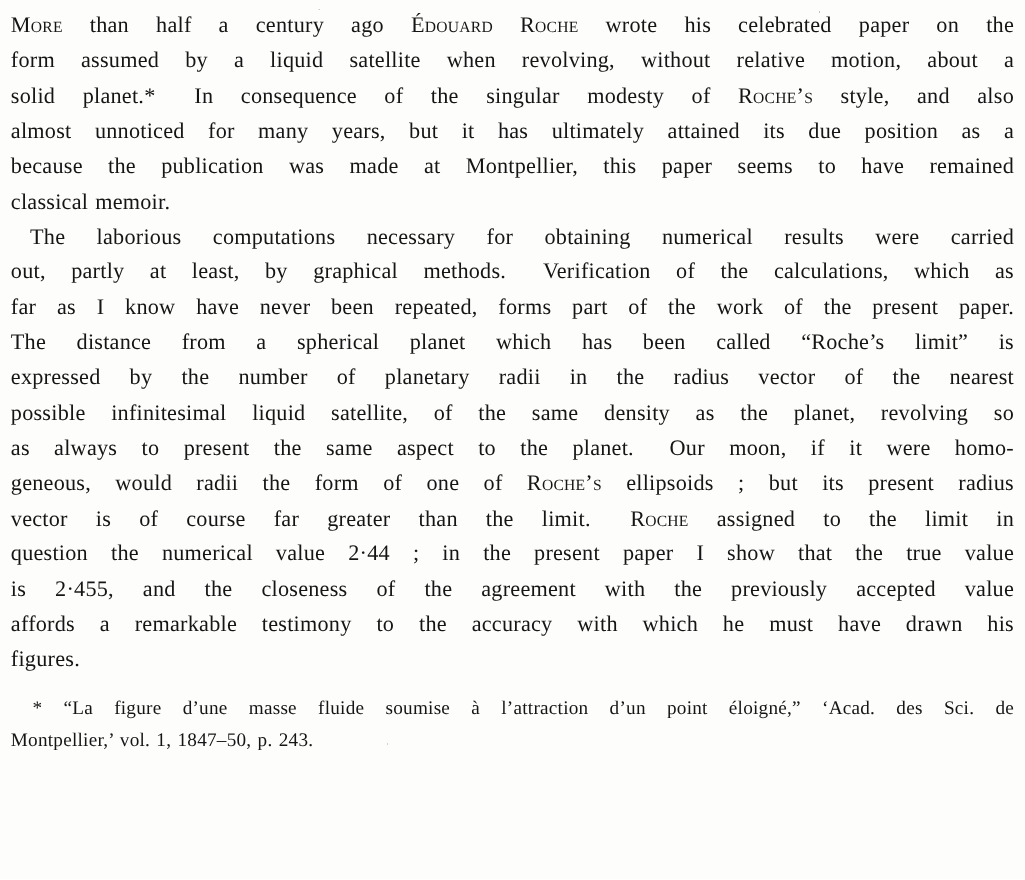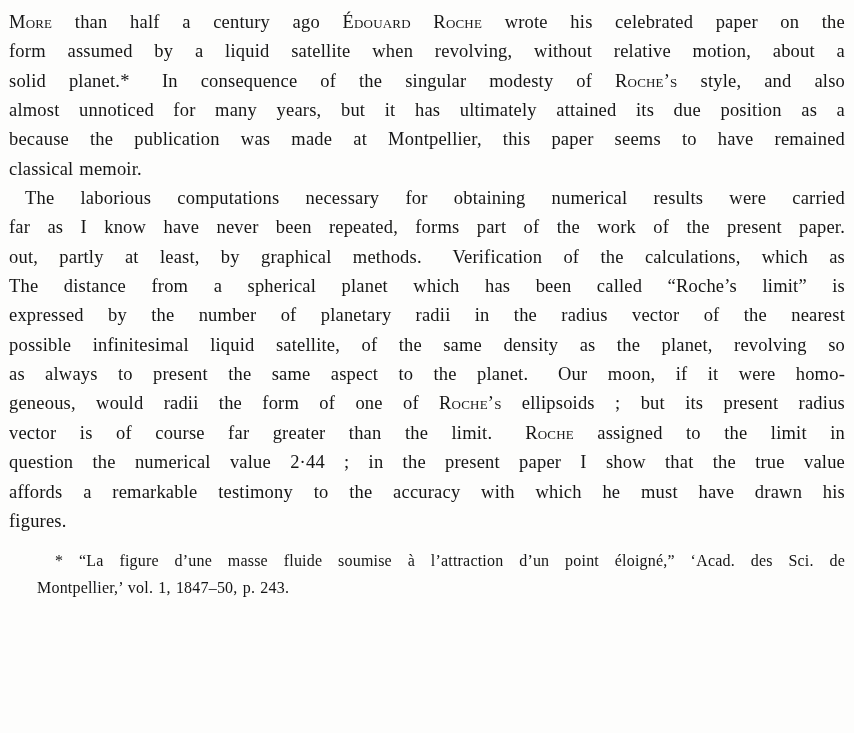--- a/index.html
+++ b/index.html
@@ -48,21 +48,20 @@
   }
   .line.last {
     text-align-last: left;
     font-family: Liberation Serif, serif;
   }
   .line.indent {
     text-indent: 16px;
   }
   .footnote {
     margin-top: 11px;
-    margin-left: 28px;
   }
   .footnote .line {
     font-size: 16px;
     line-height: 27px;
     height: 27px;
     text-align: justify;
     text-align-last: justify;
     text-justify: inter-word;
     word-spacing: 1px;
     letter-spacing: 0.2px;
@@ -83,29 +82,30 @@
     <div class="para">
         <div class="line"><span class="sc">More</span><span> than half a century ago </span><span class="sc">Édouard Roche</span><span> wrote his celebrated paper on the</span></div>
         <div class="line"><span>form assumed by a liquid satellite when revolving, without relative motion, about a</span></div>
         <div class="line"><span>solid planet.*  In consequence of the singular modesty of </span><span class="sc">Roche’s</span><span> style, and also</span></div>
         <div class="line"><span>almost unnoticed for many years, but it has ultimately attained its due position as a</span></div>
         <div class="line"><span>because the publication was made at Montpellier, this paper seems to have remained</span></div>
         <div class="line last"><span>classical memoir.</span></div>
       </div>
     <div class="para">
         <div class="line indent"><span>The laborious computations necessary for obtaining numerical results were carried</span></div>
+        <div class="line"><span>out, partly at least, by graphical methods.  Verification of the calculations, which as</span></div>
         <div class="line"><span>far as I know have never been repeated, forms part of the work of the present paper.</span></div>
-        <div class="line"><span>out, partly at least, by graphical methods.  Verification of the calculations, which as</span></div>
         <div class="line"><span>The distance from a spherical planet which has been called “Roche’s limit” is</span></div>
         <div class="line"><span>expressed by the number of planetary radii in the radius vector of the nearest</span></div>
         <div class="line"><span>possible infinitesimal liquid satellite, of the same density as the planet, revolving so</span></div>
         <div class="line"><span>as always to present the same aspect to the planet.  Our moon, if it were homo-</span></div>
         <div class="line"><span>geneous, would radii the form of one of </span><span class="sc">Roche’s</span><span> ellipsoids ; but its present radius</span></div>
         <div class="line"><span>vector is of course far greater than the limit.  </span><span class="sc">Roche</span><span> assigned to the limit in</span></div>
         <div class="line"><span>question the numerical value 2·44 ; in the present paper I show that the true value</span></div>
+        <div class="line"><span>is 2·455, and the closeness of the agreement with the previously accepted value</span></div>
         <div class="line"><span>affords a remarkable testimony to the accuracy with which he must have drawn his</span></div>
         <div class="line last"><span>figures.</span></div>
       </div>
   </div>
 
   <div class="footnote">
       <div class="line indent"><span>* “La figure d’une masse fluide soumise à l’attraction d’un point éloigné,” ‘Acad. des Sci. de</span></div>
       <div class="line last"><span>Montpellier,’ vol. 1, 1847–50, p. 243.</span></div>
     </div>
 </div>

